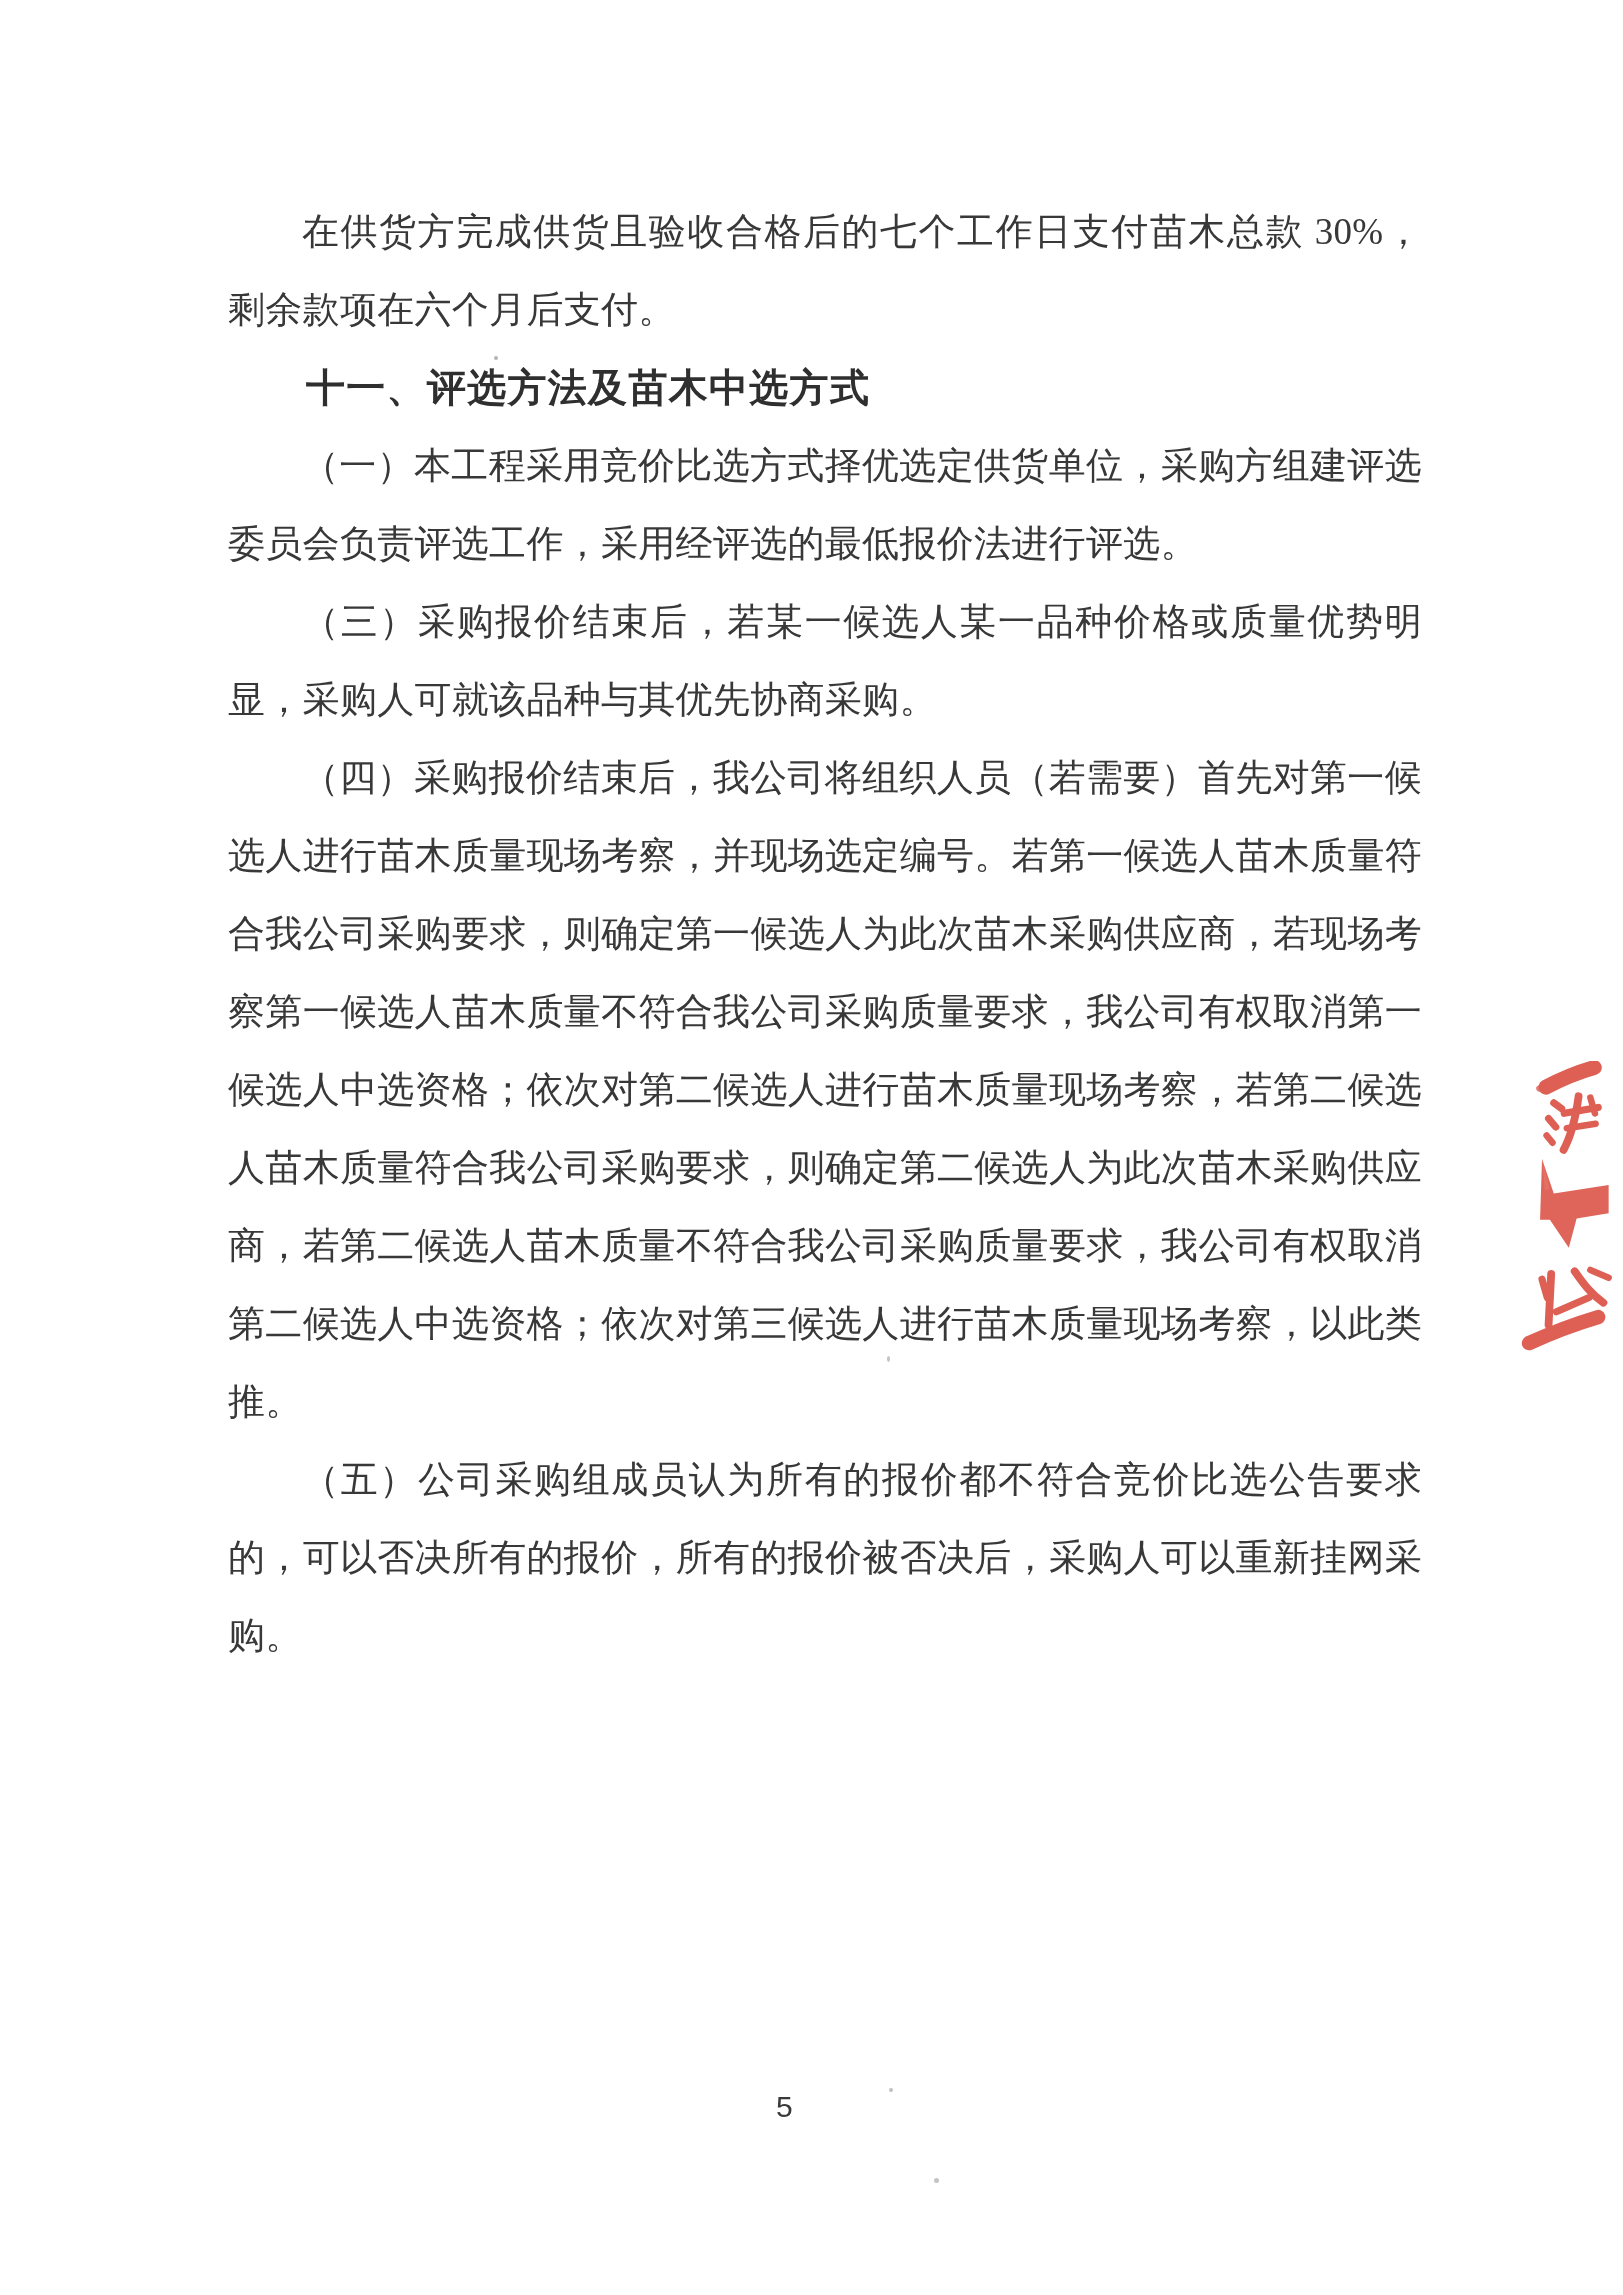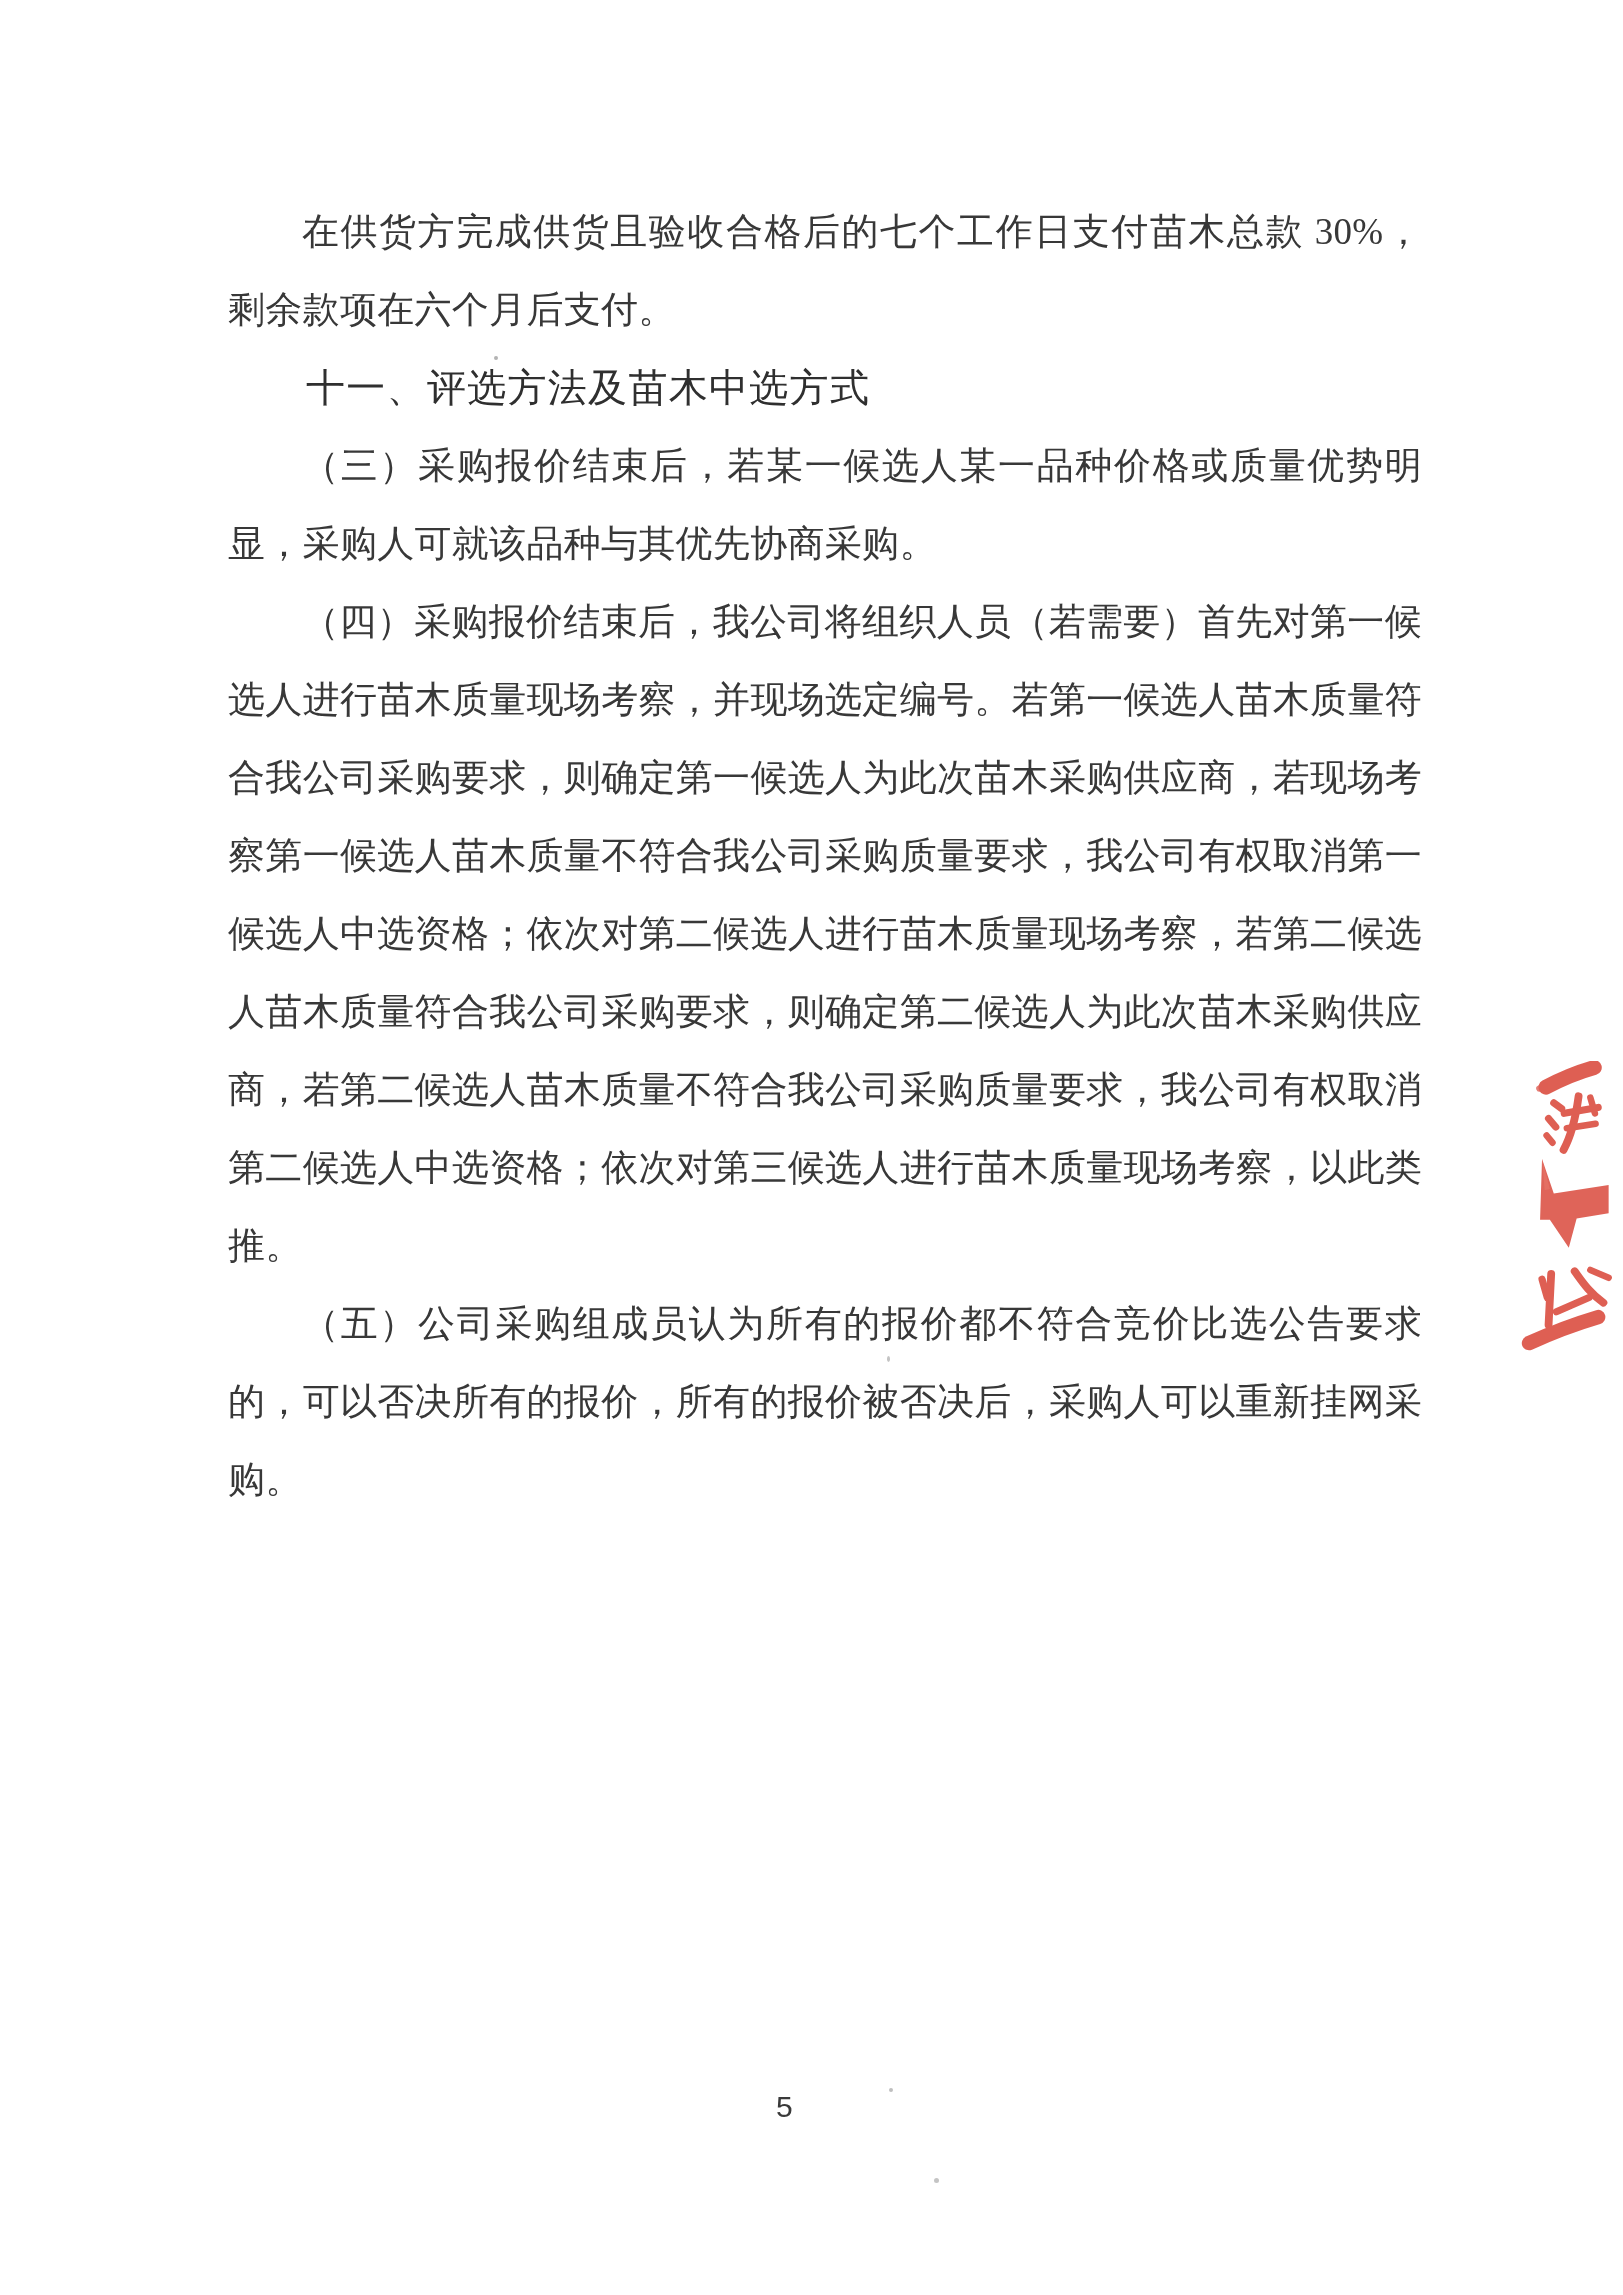--- a/index.html
+++ b/index.html
@@ -29,21 +29,21 @@
   }
   .text-block p {
     margin: 0;
     text-indent: 2em;
     font-weight: 400;
   }
   .section-heading {
     margin: 0;
     text-indent: 2em;
     font-family: "Liberation Sans", "DejaVu Sans", sans-serif;
-    font-weight: 400;
+    font-weight: 700;
     font-size: 39px;
     line-height: 78px;
     color: #2f2f2f;
     letter-spacing: 1.3px;
   }
   .page-number {
     position: absolute;
     left: 776px;
     top: 2090px;
     font-size: 30px;
@@ -69,20 +69,21 @@
   .speck.s4 { left: 934px; top: 2178px; width: 5.2px;  height: 5.2px; opacity: .5; }
 </style>
 </head>
 <body>
 
 <div class="scan-page">
 
   <div class="text-block">
     <p>在供货方完成供货且验收合格后的七个工作日支付苗木总款 30%，剩余款项在六个月后支付。</p>
     <h2 class="section-heading">十一、评选方法及苗木中选方式</h2>
+    <p>（一）本工程采用竞价比选方式择优选定供货单位，采购方组建评选委员会负责评选工作，采用经评选的最低报价法进行评选。</p>
     <p>（三）采购报价结束后，若某一候选人某一品种价格或质量优势明显，采购人可就该品种与其优先协商采购。</p>
     <p>（四）采购报价结束后，我公司将组织人员（若需要）首先对第一候选人进行苗木质量现场考察，并现场选定编号。若第一候选人苗木质量符合我公司采购要求，则确定第一候选人为此次苗木采购供应商，若现场考察第一候选人苗木质量不符合我公司采购质量要求，我公司有权取消第一候选人中选资格；依次对第二候选人进行苗木质量现场考察，若第二候选人苗木质量符合我公司采购要求，则确定第二候选人为此次苗木采购供应商，若第二候选人苗木质量不符合我公司采购质量要求，我公司有权取消第二候选人中选资格；依次对第三候选人进行苗木质量现场考察，以此类推。</p>
     <p>（五）公司采购组成员认为所有的报价都不符合竞价比选公告要求的，可以否决所有的报价，所有的报价被否决后，采购人可以重新挂网采购。</p>
   </div>
 
   <svg class="stamp" viewBox="0 0 170 470" xmlns="http://www.w3.org/2000/svg">
     <g fill="none" stroke="#dc5347" stroke-linecap="round" opacity="0.93">
 
       <path d="M 52 40 Q 90 20 126 10" stroke-width="23"></path>
       <path d="M 42 42 q 6 -2 8 -4" stroke-width="10" opacity="0.8"></path>

